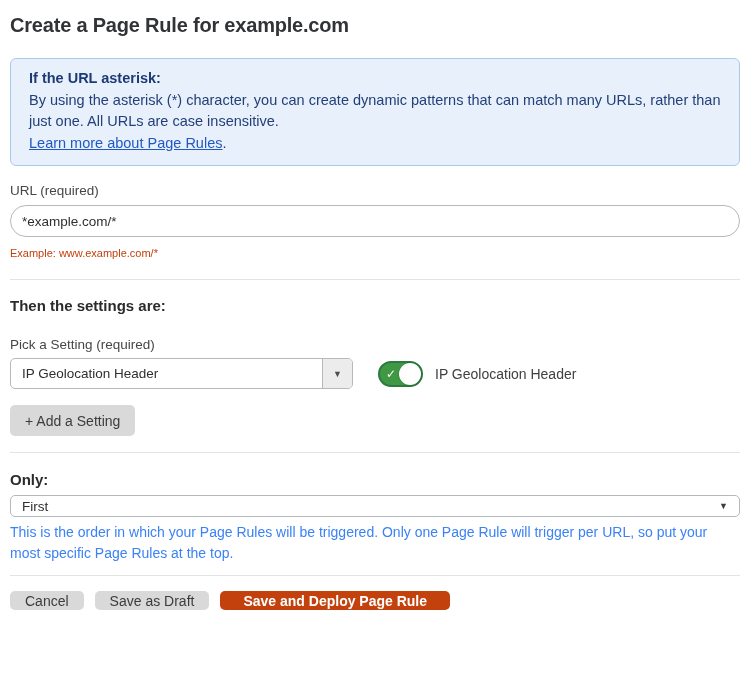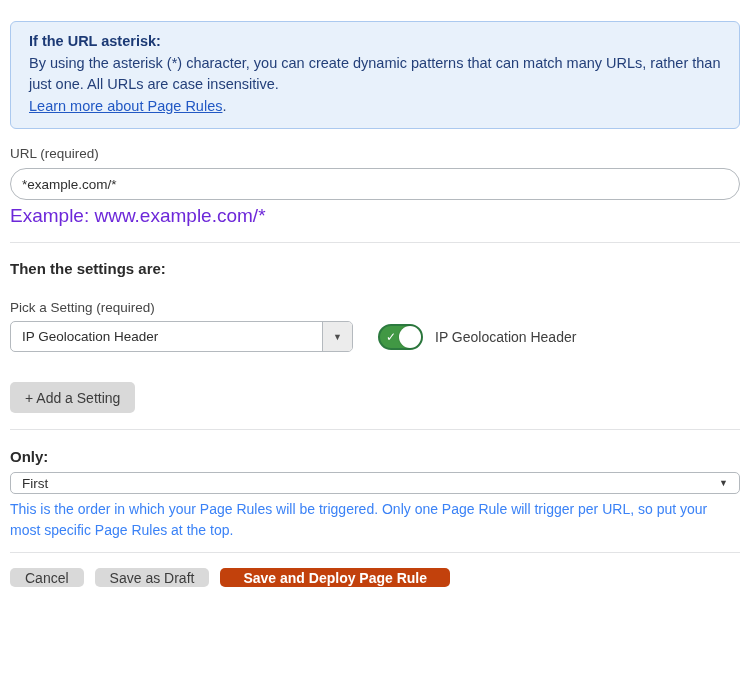--- a/index.html
+++ b/index.html
@@ -51,23 +51,23 @@
     padding: 0 11px;
     font-family: "Liberation Sans", "DejaVu Sans", sans-serif;
     font-size: 13.5px;
     color: #2f2f2f;
     background: #fff;
     outline: none;
   }
 
   .helper-text {
     margin-top: 6px;
-    font-size: 19px;
+    font-size: 11px;
     line-height: 20px;
-    color: #6d28d9;
+    color: #c2410c;
   }
 
   .divider {
     border: none;
     border-top: 1px solid #e2e3e5;
     margin-top: 16px;
   }
 
   .section-heading {
     margin-top: 17px;
@@ -164,21 +164,21 @@
     border: none;
     border-radius: 5px;
     font-family: "Liberation Sans", "DejaVu Sans", sans-serif;
     font-size: 14px;
     cursor: pointer;
     padding: 0 15px;
   }
   .btn-gray { background: #d9d9d9; color: #3c3c3c; }
   .btn-blue { background: #c2410c; color: #ffffff; padding: 0 23px; font-weight: bold; }
 
-  .add-setting-btn { margin-top: 30px; height: 31px; }
+  .add-setting-btn { margin-top: 16px; height: 31px; }
 
   .order-select {
     margin-top: 6px;
     width: 100%;
     height: 22px;
     border: 1px solid #b4b9be;
     border-radius: 5px;
     background: #fff;
     display: flex;
     align-items: center;
@@ -204,20 +204,21 @@
     margin-top: 15px;
     display: flex;
     gap: 11px;
   }
 </style>
 </head>
 <body>
 
 <div class="page">
 
+  <h1 class="page-title">Create a Page Rule for example.com</h1>
 
   <div class="info-box">
     <div class="info-heading">If the URL asterisk:</div>
     <div class="info-body">By using the asterisk (*) character, you can create dynamic patterns that can match many URLs, rather than just one. All URLs are case insensitive.</div>
     <div>
       <a class="info-link">Learn more about Page Rules</a><span class="info-link-suffix">.</span>
     </div>
   </div>
 
   <div class="field-label">URL (required)</div>

